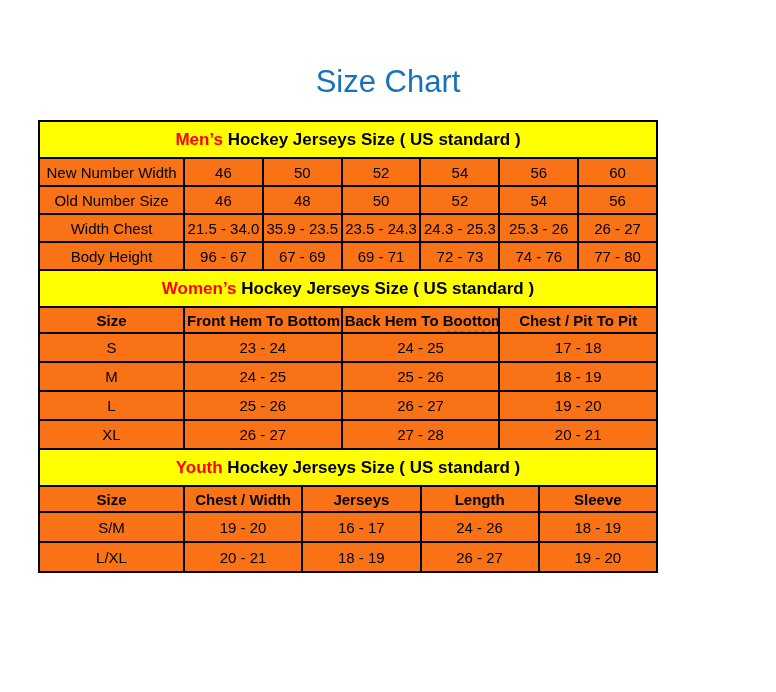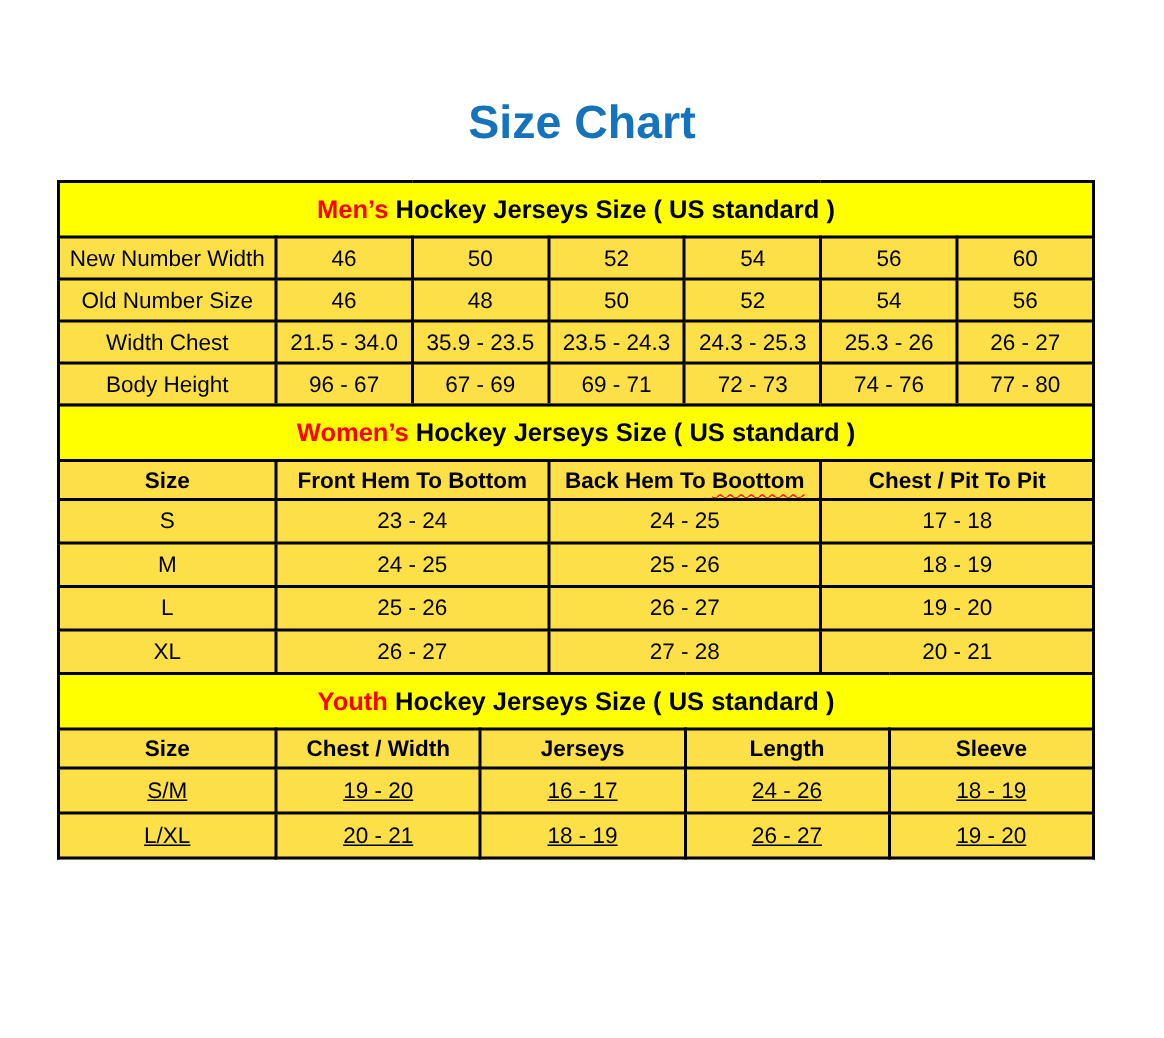--- a/index.html
+++ b/index.html
@@ -10,30 +10,30 @@
     font-family: "Liberation Sans", sans-serif;
     overflow: hidden;
   }
   .page { width: 776px; height: 692px; position: relative; }
   .page-title {
     margin: 0;
     padding-top: 64px;
     padding-bottom: 20px;
     text-align: center;
     font-size: 31px;
-    font-weight: bold;
+    font-weight: normal;
     letter-spacing: 0px;
     color: var(--title-blue, #1573BD);
   }
   .chart-wrap { width: 700px; margin: 0 auto; }
   table.size-table {
     border-collapse: collapse;
     table-layout: fixed;
-    width: 692px;
-    background: #fde047;
+    width: 620px;
+    background: #f97316;
   }
   table.size-table + table.size-table { margin-top: -2px; }
   .size-table td, .size-table th {
     border: 2px solid var(--border-black, #000000);
     text-align: center;
     vertical-align: middle;
     font-size: 15px;
     color: #000000;
     padding: 0 2px;
     white-space: nowrap;
@@ -43,21 +43,21 @@
   tr.section-row td {
     background: var(--section-yellow, #FFFF00);
     font-weight: bold;
     font-size: 17px;
     height: 37px;
   }
   .hl { color: var(--highlight-red, #FF0000); }
   tr.head-row th { font-weight: bold; height: 26px; }
   tr.data-row td { height: 28px; font-weight: normal; }
   .womens tr.data-row td { height: 29px; }
-  .youth tr.data-row td { height: 30px; text-decoration: underline; }
+  .youth tr.data-row td { height: 30px; }
   td.row-label-bold { font-weight: bold; }
   .wavy {
     text-decoration: underline wavy var(--squiggle-red, #E0251B);
     text-decoration-thickness: 1px;
     text-underline-offset: 4px;
   }
 </style>
 </head>
 <body>
 

